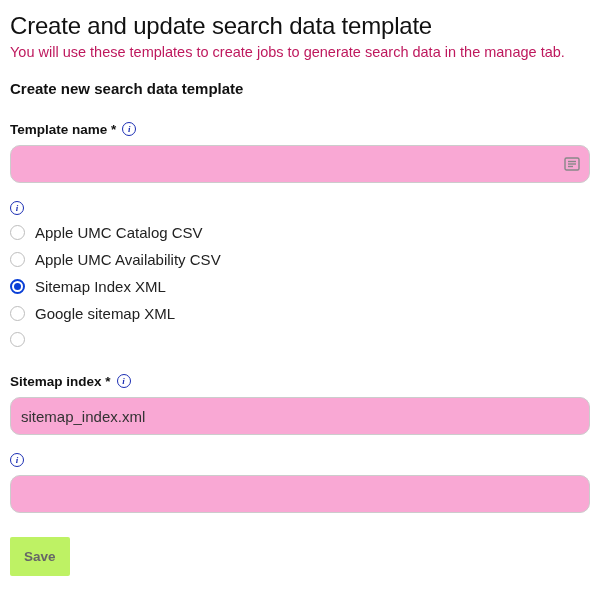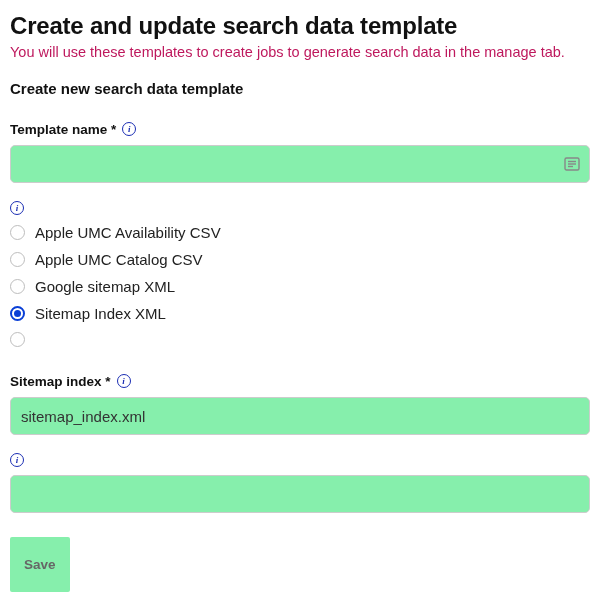--- a/index.html
+++ b/index.html
@@ -9,21 +9,21 @@
     }
     body {
       font-family: -apple-system, BlinkMacSystemFont, "Segoe UI", Helvetica, Arial, sans-serif;
       padding: 12px 10px;
       color: #111;
       background: #fff;
       width: 600px;
     }
     h1 {
       font-size: 24px;
-      font-weight: 700;
+      font-weight: 400;
       margin-bottom: 4px;
       letter-spacing: -0.2px;
     }
     .subtitle {
       font-size: 14.5px;
       color: #be185d;
       margin-bottom: 20px;
     }
     .section-heading {
       font-size: 15px;
@@ -49,25 +49,25 @@
       color: #1a2db3;
       font-size: 9px;
       font-weight: 700;
       font-family: Georgia, serif;
       font-style: italic;
     }
     .text-input {
       width: 100%;
       height: 38px;
       border: 1px solid #ccc;
-      border-radius: 5px;
+      border-radius: 10px;
       padding: 0 10px;
       font-size: 15px;
       color: #333;
-      background: #86efac;
+      background: #f9a8d4;
       margin-bottom: 18px;
     }
     .input-with-icon {
       position: relative;
       margin-bottom: 18px;
     }
     .input-with-icon .text-input {
       margin-bottom: 0;
       padding-right: 36px;
     }
@@ -112,24 +112,24 @@
       display: none;
     }
     .radio-ring.selected .radio-dot {
       display: block;
     }
     .radio-label {
       font-size: 15px;
       color: #222;
     }
     .save-button {
-      background: #86efac;
+      background: #bef264;
       color: #666;
       border: none;
-      padding: 20px 14px;
+      padding: 12px 14px;
       font-size: 13.5px;
       font-weight: 600;
       border-radius: 2px;
       cursor: pointer;
       margin-top: 6px;
     }
   </style>
 </head>
 <body>
 
@@ -157,38 +157,38 @@
   </span>
 </div>
 
 
 <div class="field-label">
   <span class="info-icon">i</span>
 </div>
 <div class="radio-group" id="radio-group">
     <div class="radio-row">
       <span class="radio-ring"></span>
+      <span class="radio-label">Apple UMC Catalog CSV</span>
+    </div>
+    <div class="radio-row">
+      <span class="radio-ring"></span>
       <span class="radio-label">Apple UMC Availability CSV</span>
-    </div>
-    <div class="radio-row">
-      <span class="radio-ring"></span>
-      <span class="radio-label">Apple UMC Catalog CSV</span>
-    </div>
-    <div class="radio-row">
-      <span class="radio-ring"></span>
-      <span class="radio-label">Google sitemap XML</span>
     </div>
     <div class="radio-row">
       <span class="radio-ring selected">
         <span class="radio-dot"></span>
       </span>
       <span class="radio-label">Sitemap Index XML</span>
     </div>
     <div class="radio-row">
       <span class="radio-ring"></span>
+      <span class="radio-label">Google sitemap XML</span>
+    </div>
+    <div class="radio-row">
+      <span class="radio-ring"></span>
     </div>
   </div>
 
 
 <div class="field-label">
   <span>Sitemap index *</span>
   <span class="info-icon">i</span>
 </div>
 <input type="text" class="text-input" value="sitemap_index.xml" style="">
 

